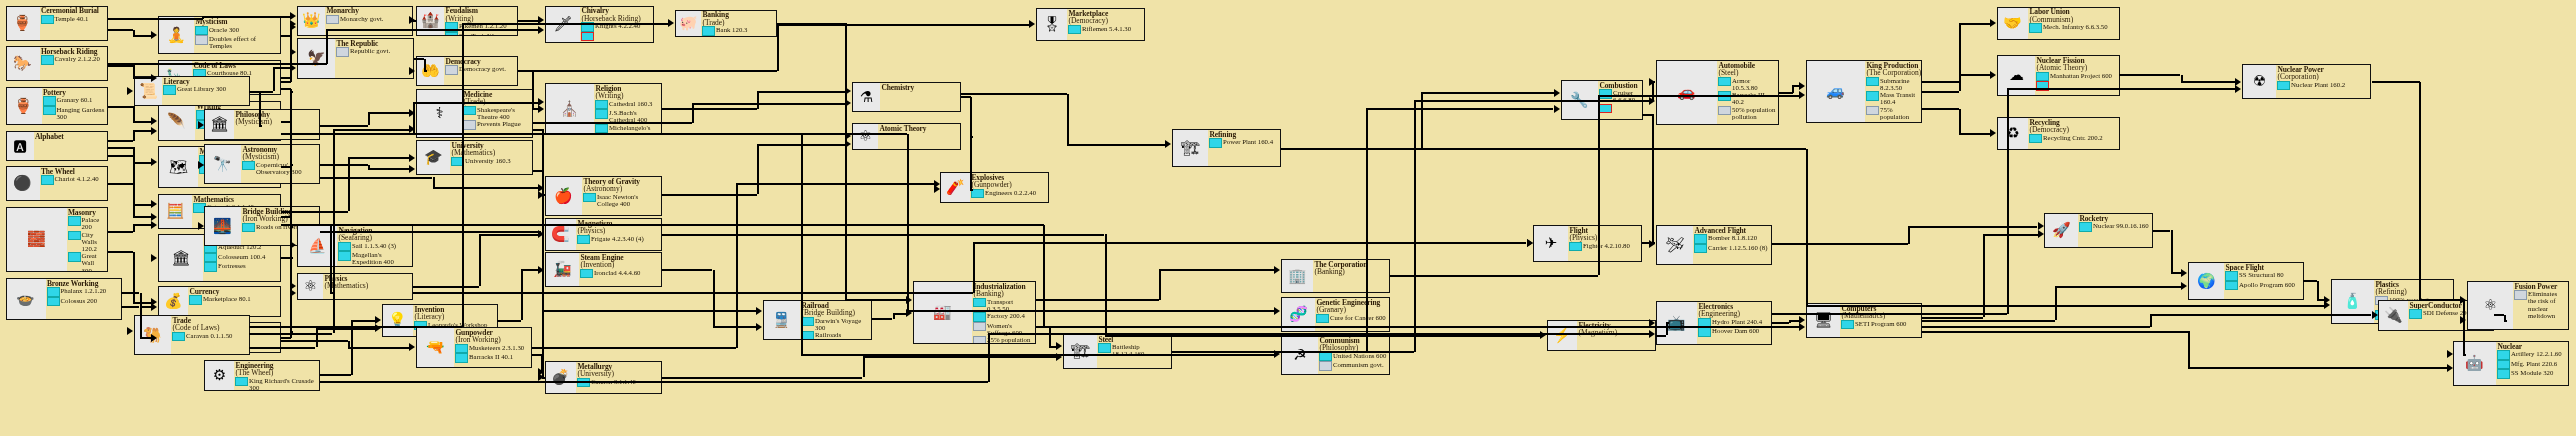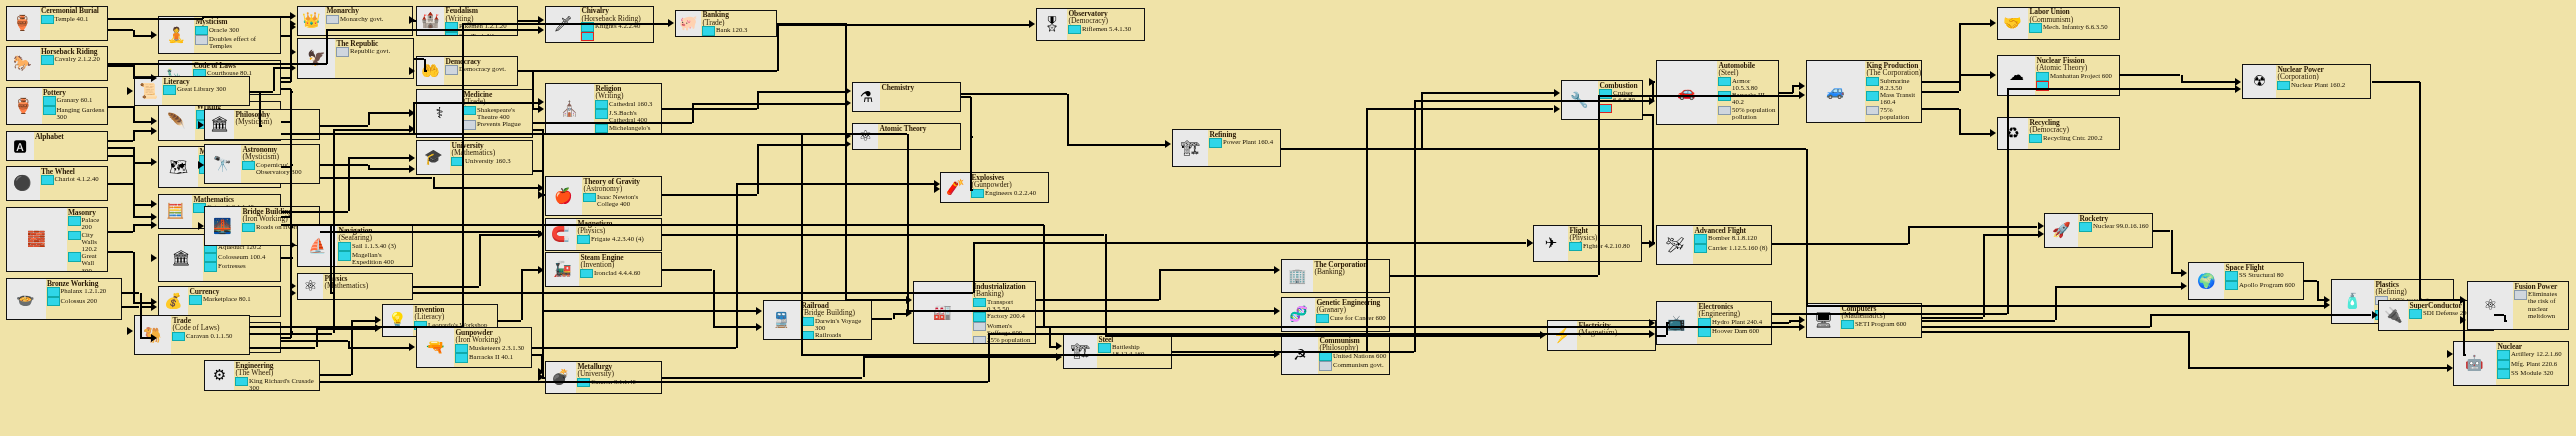--- a/index.html
+++ b/index.html
@@ -483,21 +483,21 @@
         <div class="sub">(University)</div>
         <div class="eff">
           <span class="ei"></span>
           <span class="et">Cannon 8.1.1.40</span>
         </div>
       </div>
     </div>
     <div class="node" style="left: 1036px; top: 8.2px; width: 109px; height: 33px;">
       <div class="pic" style="width: 30px;">🎖</div>
       <div class="body">
-        <div class="ttl">Observatory</div>
+        <div class="ttl">Marketplace</div>
         <div class="sub">(Democracy)</div>
         <div class="eff">
           <span class="ei"></span>
           <span class="et">Riflemen 5.4.1.30</span>
         </div>
       </div>
     </div>
     <div class="node" style="left: 852px; top: 82px; width: 109px; height: 30px;">
       <div class="pic" style="width: 27px;">⚗</div>
       <div class="body">

